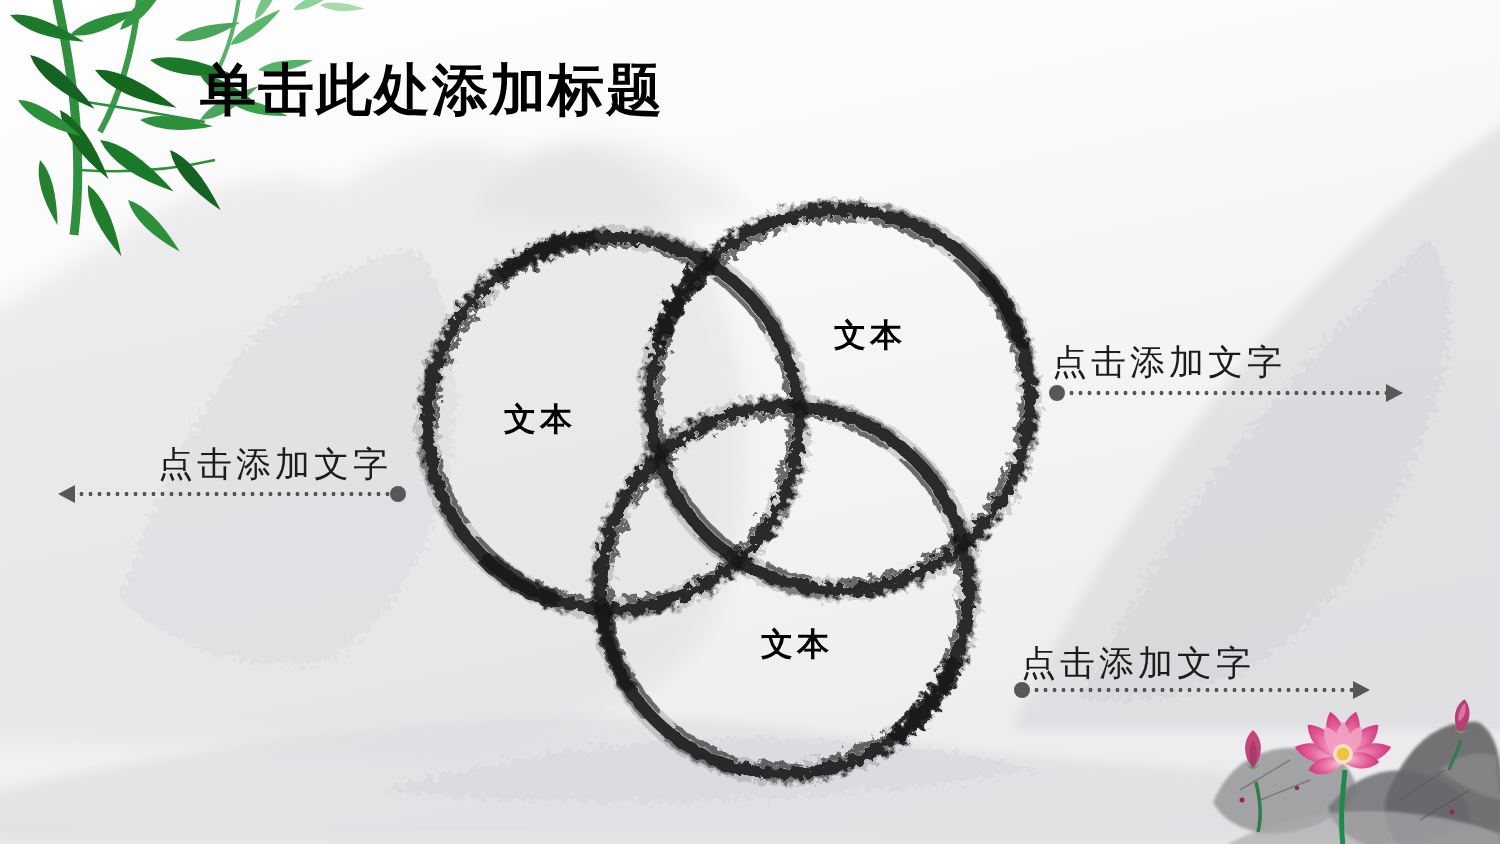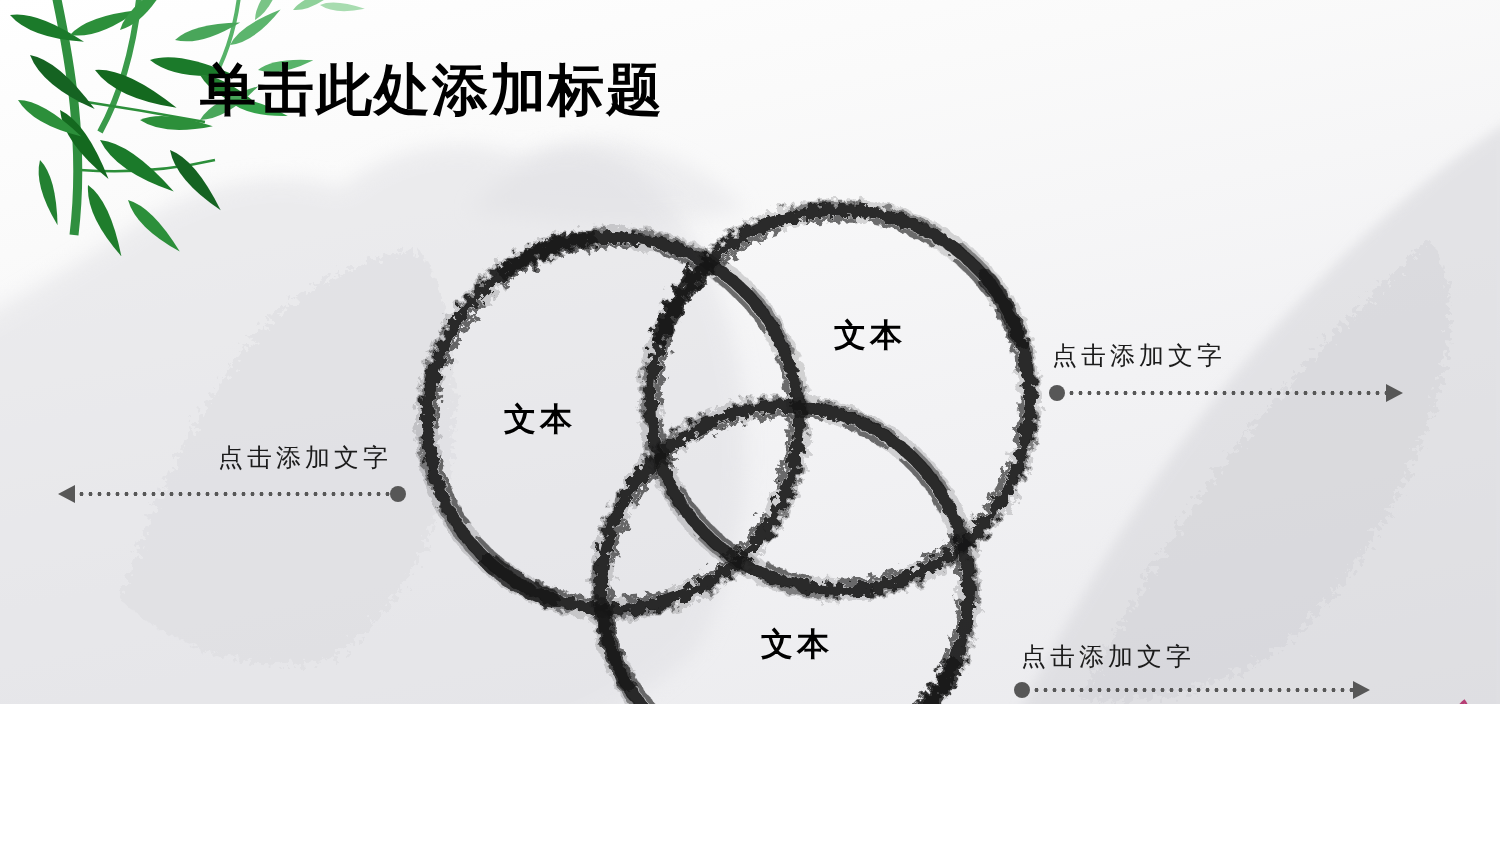--- a/index.html
+++ b/index.html
@@ -1,21 +1,21 @@
 <!DOCTYPE html>
 <html><head>
 <meta charset="utf-8">
 <style>
   html,body{margin:0;padding:0;}
   body{
     width:1500px;height:844px;overflow:hidden;
     font-family:"Liberation Sans","DejaVu Sans",sans-serif;
   }
   .slide{
-    position:relative;width:1500px;height:704px;overflow:hidden;
+    position:relative;width:1500px;height:844px;overflow:hidden;
     background:linear-gradient(168deg,#ffffff 0%,#fafafa 25%,#f2f2f4 60%,#eaeaed 100%);
     font-family:Liberation Serif, serif;
   }
   .layer{position:absolute;left:0;top:0;width:1500px;height:844px;pointer-events:none;}
 
   
   .title{
     position:absolute;left:200px;top:58px;margin:0;
     font-size:56px;font-weight:900;color:#000;letter-spacing:2px;line-height:1.15;
     white-space:nowrap;
@@ -25,21 +25,21 @@
   .circle-label{
     position:absolute;transform:translate(-50%,-50%);
     font-size:32px;font-weight:800;color:#000;letter-spacing:4px;white-space:nowrap;
   }
   .circle-label.c1{left:540px;top:420px;}
   .circle-label.c2{left:870px;top:336px;}
   .circle-label.c3{left:797px;top:645px;}
 
   
   .caption-text{
-    position:absolute;font-size:25px;color:#1c1c1c;letter-spacing:4px;white-space:nowrap;
+    position:absolute;font-size:35px;color:#1c1c1c;letter-spacing:4px;white-space:nowrap;
   }
   .caption-text.left{left:60px;top:441px;width:332px;text-align:right;}
   .caption-text.rt{left:1052px;top:339px;}
   .caption-text.rb{left:1021px;top:640px;}
 
   .connector{
     position:absolute;display:flex;align-items:center;height:18px;
   }
   .connector.left{left:58px;top:485px;width:348px;}
   .connector.rt{left:1049px;top:384px;width:354px;}

